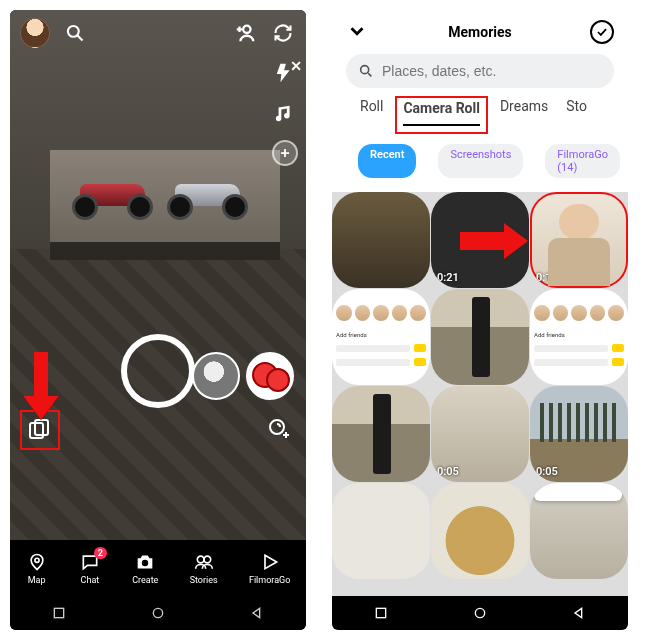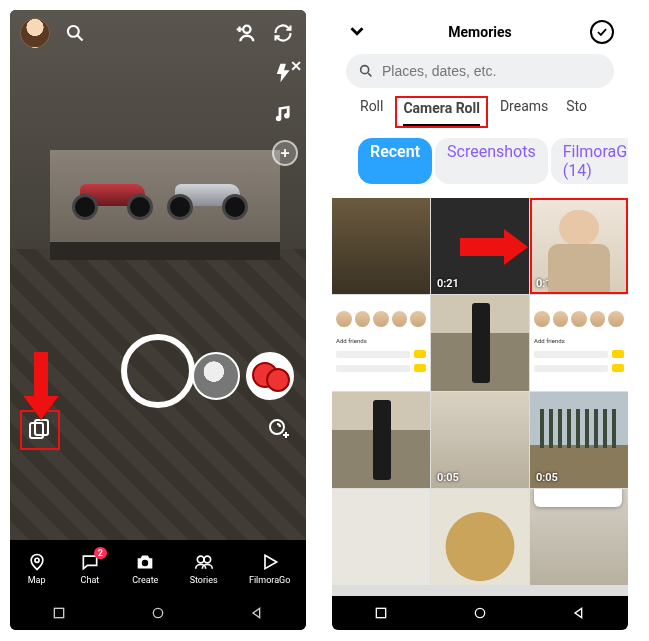--- a/index.html
+++ b/index.html
@@ -135,30 +135,30 @@
   .search-bar {
     margin-top:10px; background:#eef0f2; border-radius:20px; height:34px;
     display:flex; align-items:center; padding:0 12px; gap:8px; color:#8a8d93; font-size:14px;
   }
   .search-bar input { border:none; background:transparent; outline:none; flex:1; font-size:14px; color:#333;}
   .mem-tabs {
     display:flex; gap:18px; padding:10px 14px 0; font-size:14px; color:#444; overflow:hidden; white-space:nowrap;
   }
   .mem-tab { padding-bottom:8px; }
   .mem-tab.active { font-weight:700; border-bottom:2px solid #000; }
-  .cr-highlight { border:2px solid #e11; padding:2px 6px 0; margin:-2px -6px 0; }
-  .filters { display:flex; gap:3px; padding:10px 12px; font-size:16px; }
+  .cr-highlight { border:2px solid #e11; padding:2px 6px 6px; margin:-2px -6px 0; }
+  .filters { display:flex; gap:22px; padding:10px 12px; font-size:11px; }
   .chip { background:#eef0f2; color:#8b5cf6; border-radius:14px; padding:4px 12px; }
   .chip.active { background:#2aa3ff; color:#fff; font-weight:600; }
 
   .grid {
     flex:1; overflow:hidden; position:relative;
     display:grid; grid-template-columns:repeat(3,1fr); grid-auto-rows:96px; gap:1px; background:#ddd;
   }
-  .cell { background:#bfb9ad; position:relative; overflow:hidden; }
+  .cell { background:#bfb9ad; position:relative; overflow:hidden;border-radius:27px; }
   .cell.dark { background:#2a2a2a; }
   .cell.paint { background:linear-gradient(#6b5a3e,#3a3224); }
   .cell.room { background:linear-gradient(#d9d2c3,#b7ae9c); }
   .cell.obj { background:linear-gradient(180deg,#cfc6b4 0 40%,#8c836f 40% 100%); }
   .cell .pillar{ position:absolute; left:42%; top:8%; width:18%; height:84%; background:#1b1b1b; border-radius:3px;}
   .cell.fence { background:linear-gradient(#b8c4c9 0 55%,#8a7a5c 55% 100%); }
   .cell.fence::after{content:"";position:absolute;left:10%;right:10%;top:18%;height:40%;background:repeating-linear-gradient(90deg,#3c4a3c 0 4px,transparent 4px 9px);}
   .cell.food { background:radial-gradient(circle at 50% 60%,#caa45a 0 45%,#e7e2d6 46% 100%); }
   .cell.person { background:linear-gradient(#efe6da,#d9cdb9); }
   .cell.person::before{content:"";position:absolute;left:30%;top:12%;width:40%;height:38%;border-radius:50%;background:#e7c7a5;}

